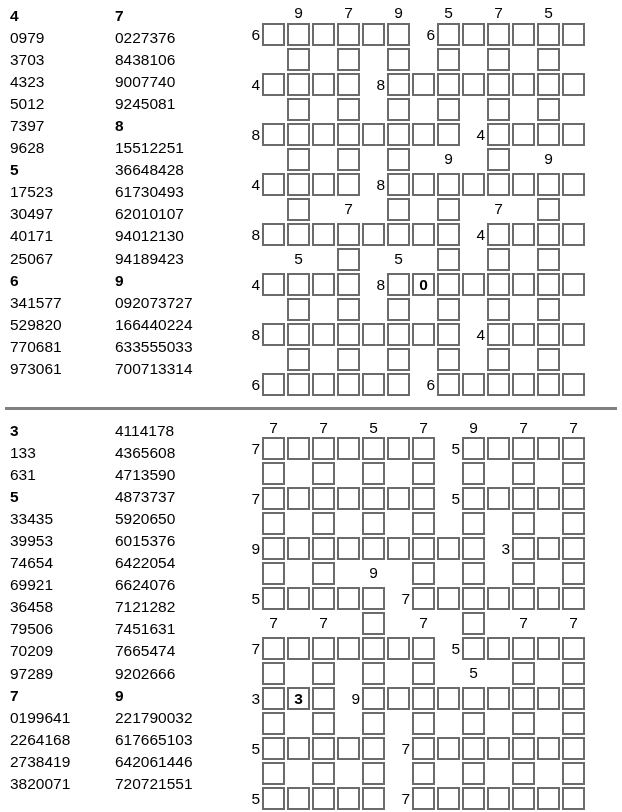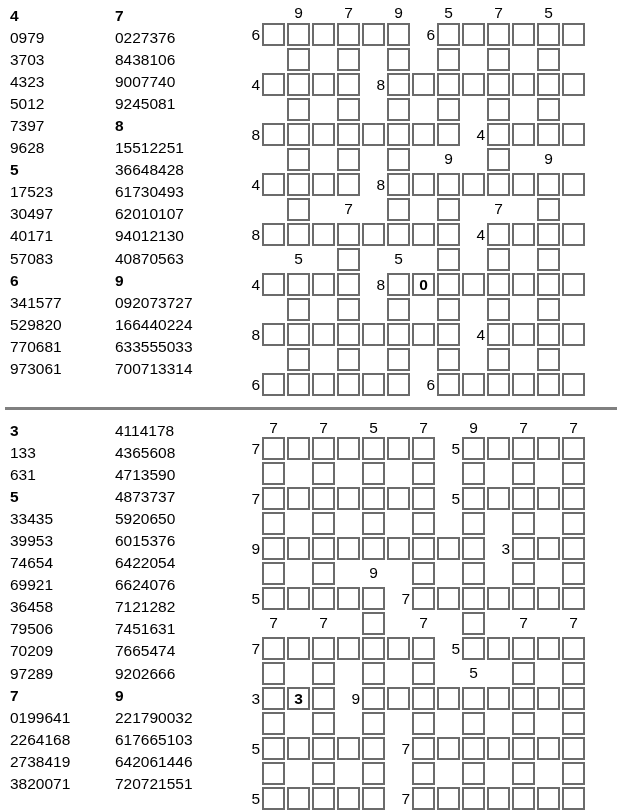--- a/index.html
+++ b/index.html
@@ -32,40 +32,40 @@
       <div class="list-line">0979</div>
       <div class="list-line">3703</div>
       <div class="list-line">4323</div>
       <div class="list-line">5012</div>
       <div class="list-line">7397</div>
       <div class="list-line">9628</div>
       <div class="list-line bold">5</div>
       <div class="list-line">17523</div>
       <div class="list-line">30497</div>
       <div class="list-line">40171</div>
-      <div class="list-line">57083</div>
+      <div class="list-line">25067</div>
       <div class="list-line bold">6</div>
       <div class="list-line">341577</div>
       <div class="list-line">529820</div>
       <div class="list-line">770681</div>
       <div class="list-line">973061</div>
     </div>
     <div class="word-col" style="left: 115px; top: 4.5px;">
       <div class="list-line bold">7</div>
       <div class="list-line">0227376</div>
       <div class="list-line">8438106</div>
       <div class="list-line">9007740</div>
       <div class="list-line">9245081</div>
       <div class="list-line bold">8</div>
       <div class="list-line">15512251</div>
       <div class="list-line">36648428</div>
       <div class="list-line">61730493</div>
       <div class="list-line">62010107</div>
       <div class="list-line">94012130</div>
-      <div class="list-line">40870563</div>
+      <div class="list-line">94189423</div>
       <div class="list-line bold">9</div>
       <div class="list-line">092073727</div>
       <div class="list-line">166440224</div>
       <div class="list-line">633555033</div>
       <div class="list-line">700713314</div>
     </div>
     <div class="glabel coltype" style="left: 287px; top: 3px;">9</div>
     <div class="glabel coltype" style="left: 337px; top: 3px;">7</div>
     <div class="glabel coltype" style="left: 387px; top: 3px;">9</div>
     <div class="glabel coltype" style="left: 437px; top: 3px;">5</div>

